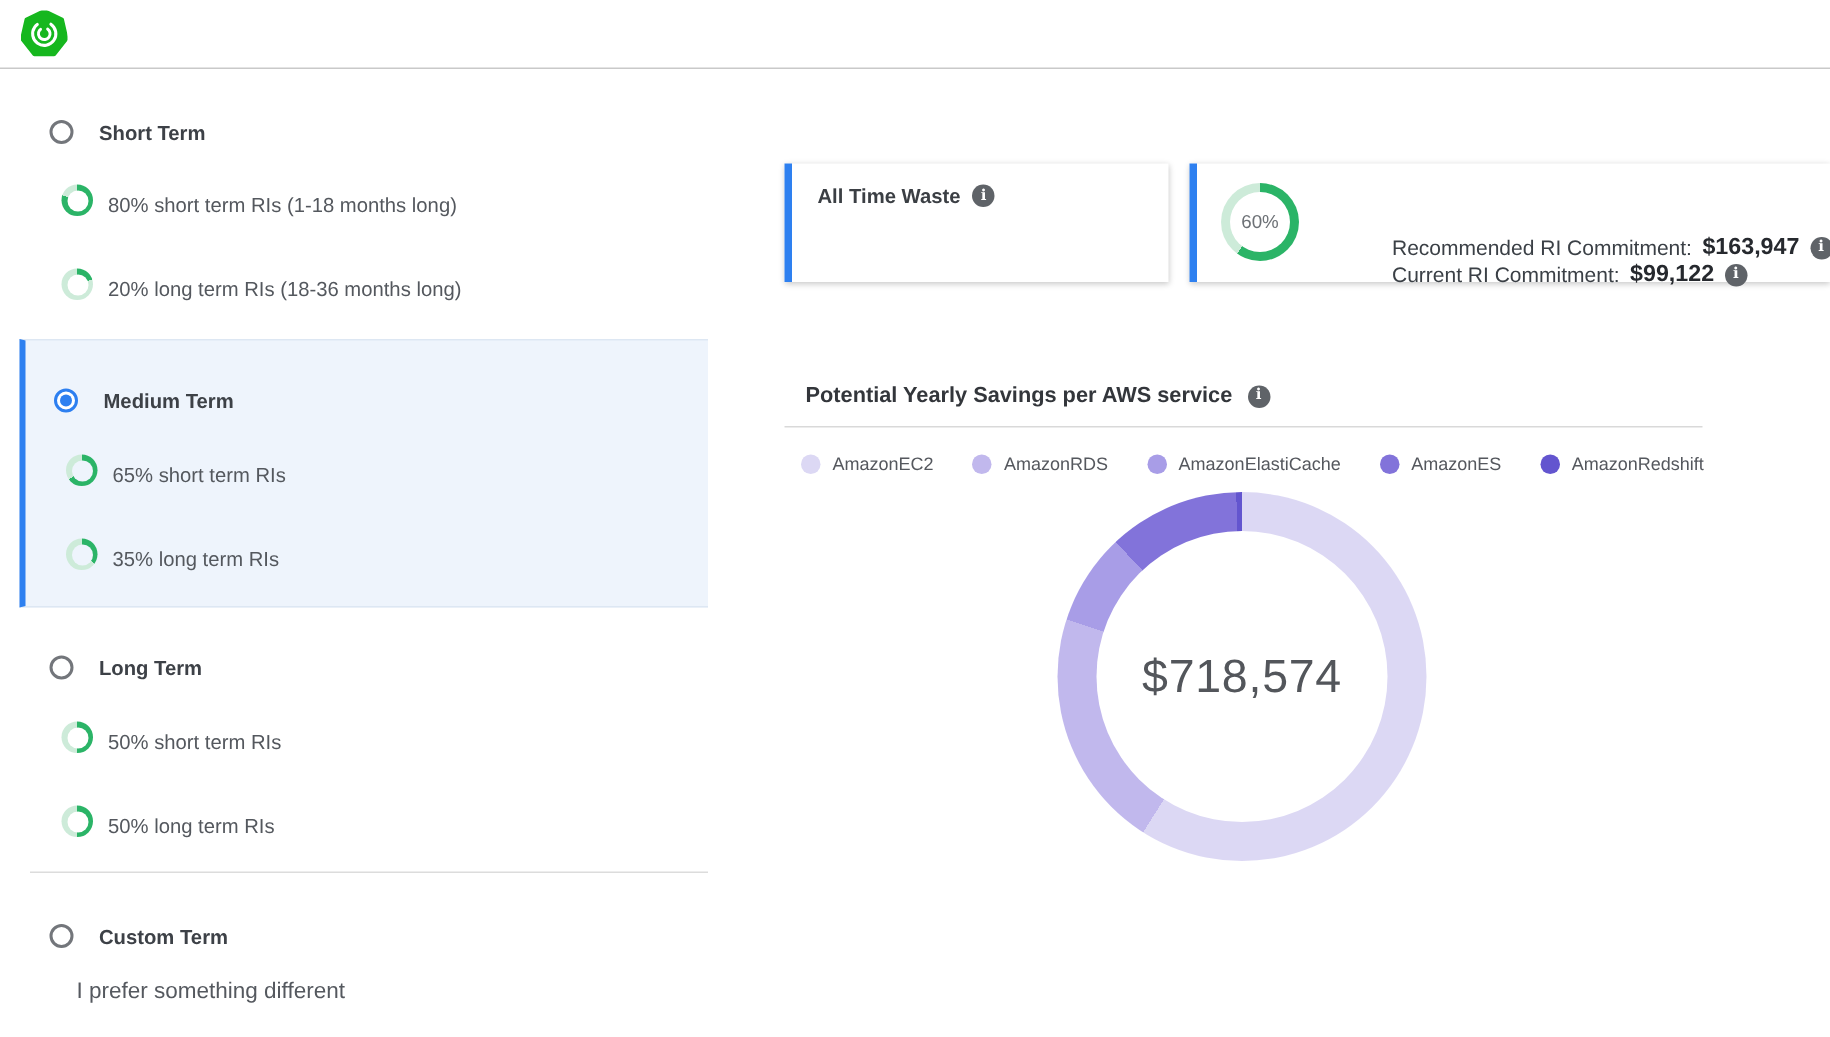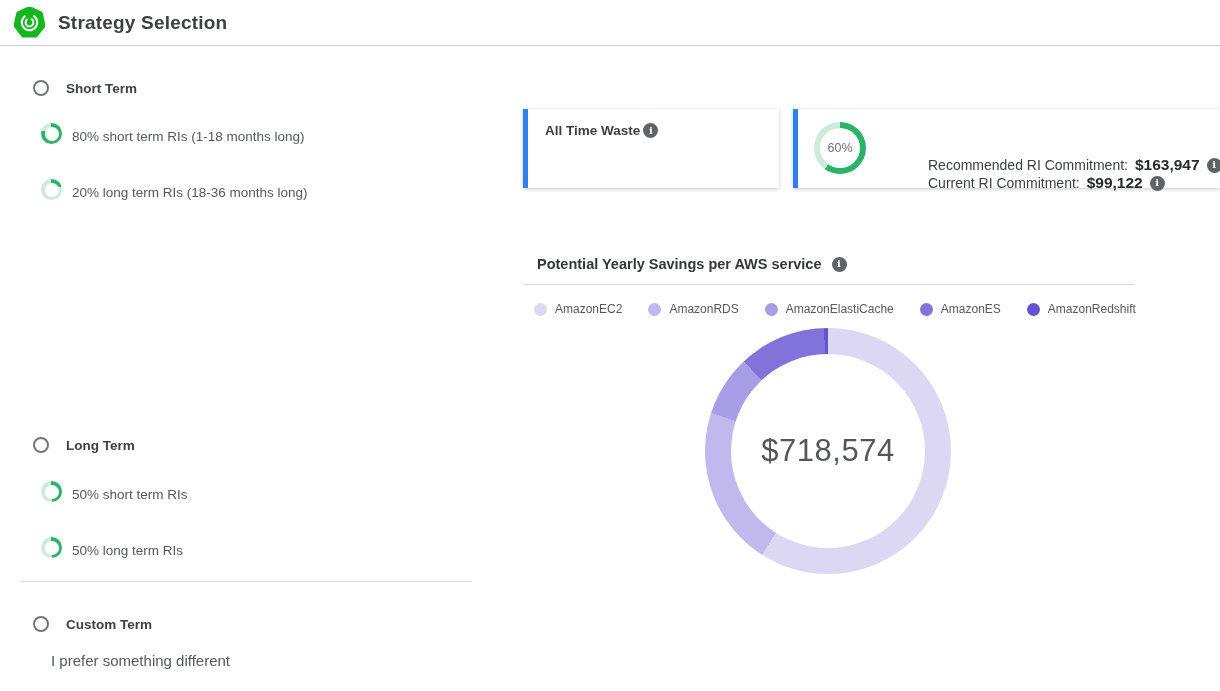--- a/index.html
+++ b/index.html
@@ -53,21 +53,21 @@
   .divider-h { position:absolute; height:1px; background:#dcdcdc; }
   .custom-sub { position:absolute; left:51px; top:652px; font-size:15px; color:#55595f; }
 
   
   .card {
     position:absolute; top:109px; height:79px; background:#fff;
     border-left:5px solid #2e80f0;
     box-shadow:0 1px 4px rgba(0,0,0,.22);
   }
   #card-waste { left:523px; width:256px; padding:14px 0 0 17px; }
-  .card-title-row { display:flex; align-items:center; gap:3px; }
+  .card-title-row { display:flex; align-items:center; gap:8px; }
   .card-title { font-size:13.5px; font-weight:600; color:#3b3f44; }
   .card-value { font-size:25px; color:#54585e; margin-top:5px; }
 
   #card-commit { left:793px; width:427px; }
   #card-commit .ring-lg { position:absolute; left:16px; top:13px; }
   .commit-lines { position:absolute; left:130px; top:0; }
   .commit-line { position:absolute; left:0; height:20px; display:flex; align-items:center; gap:7px; white-space:nowrap; }
   .commit-label { font-size:14px; color:#3b4046; }
   .commit-value { font-size:15.5px; font-weight:700; color:#26292e; }
 
@@ -99,36 +99,49 @@
 <body>
 
 <div class="page">
 
   <div class="header">
     <svg class="logo" viewBox="0 0 32 32">
       <polygon points="16,0.5 28.1,6.3 31.1,19.4 22.7,30 9.3,30 0.9,19.4 3.9,6.3" fill="#16b71e" stroke="#16b71e" stroke-width="3" stroke-linejoin="round"></polygon>
       <circle cx="16" cy="16" r="8" fill="none" stroke="#ffffff" stroke-width="2.1" stroke-dasharray="40 10.3" stroke-linecap="round" transform="rotate(-55 16 16)"></circle>
       <circle cx="16" cy="16" r="4" fill="none" stroke="#ffffff" stroke-width="2" stroke-dasharray="19.5 5.6" stroke-linecap="round" transform="rotate(-55 16 16)"></circle>
     </svg>
-    <div class="page-title">Strategy Selection</div>
   </div>
 
   <div class="row" style="left:33px; top:80px;">
     <span class="radio"></span>
     <span class="sect-label">Short Term</span>
   </div>
   <div class="row" style="left:41px; top:123px;">
     <span class="ring" style="background: conic-gradient(rgb(43, 180, 103) 0deg, rgb(43, 180, 103) 288deg, rgb(205, 235, 217) 288deg, rgb(205, 235, 217) 360deg);"></span>
     <span class="opt-label">80% short term RIs (1-18 months long)</span>
   </div>
   <div class="row" style="left:41px; top:179px;">
     <span class="ring" style="background: conic-gradient(rgb(43, 180, 103) 0deg, rgb(43, 180, 103) 72deg, rgb(205, 235, 217) 72deg, rgb(205, 235, 217) 360deg);"></span>
     <span class="opt-label">20% long term RIs (18-36 months long)</span>
   </div>
 
+  <div class="selected-box">
+    <div class="row" style="left:19px; top:32px;">
+      <span class="radio sel"></span>
+      <span class="sect-label">Medium Term</span>
+    </div>
+    <div class="row" style="left:27px; top:76px;">
+      <span class="ring" style="background: conic-gradient(rgb(43, 180, 103) 0deg, rgb(43, 180, 103) 234deg, rgb(205, 235, 217) 234deg, rgb(205, 235, 217) 360deg);"></span>
+      <span class="opt-label">65% short term RIs</span>
+    </div>
+    <div class="row" style="left:27px; top:132px;">
+      <span class="ring" style="background: conic-gradient(rgb(43, 180, 103) 0deg, rgb(43, 180, 103) 126deg, rgb(205, 235, 217) 126deg, rgb(205, 235, 217) 360deg);"></span>
+      <span class="opt-label">35% long term RIs</span>
+    </div>
+  </div>
 
   <div class="row" style="left:33px; top:437px;">
     <span class="radio"></span>
     <span class="sect-label">Long Term</span>
   </div>
   <div class="row" style="left:41px; top:481px;">
     <span class="ring" style="background: conic-gradient(rgb(43, 180, 103) 0deg, rgb(43, 180, 103) 180deg, rgb(205, 235, 217) 180deg, rgb(205, 235, 217) 360deg);"></span>
     <span class="opt-label">50% short term RIs</span>
   </div>
   <div class="row" style="left:41px; top:537px;">

